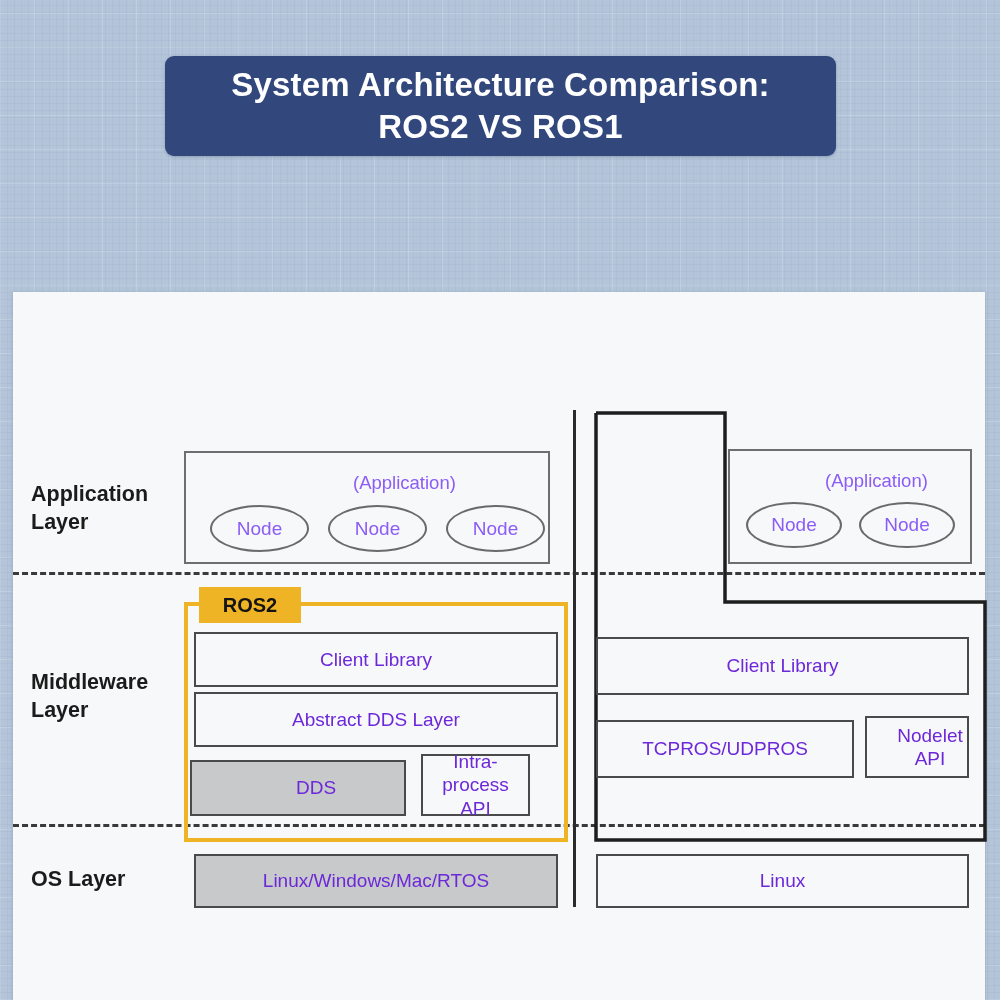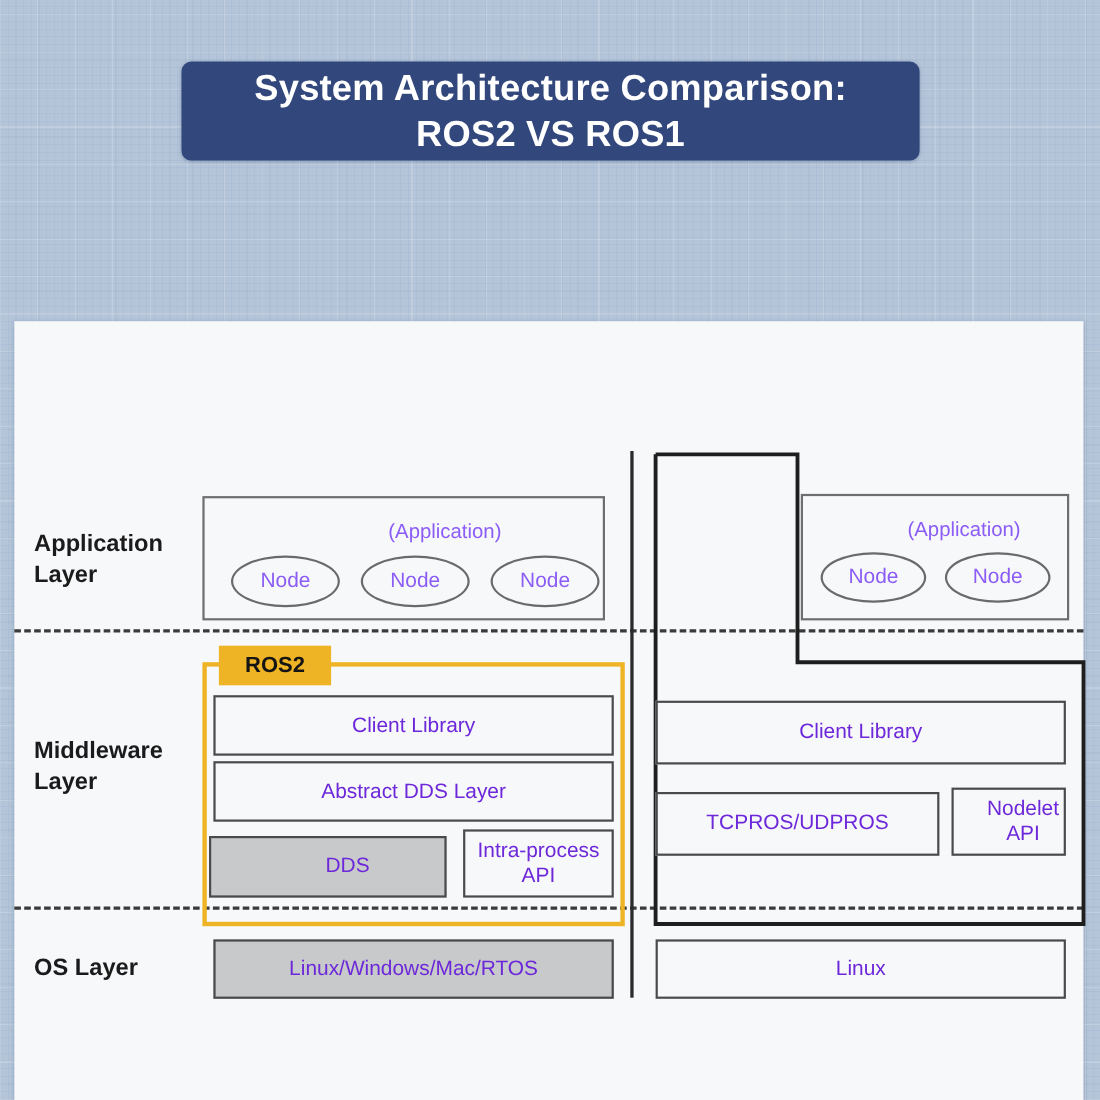--- a/index.html
+++ b/index.html
@@ -20,21 +20,21 @@
       repeating-linear-gradient(90deg, rgba(120,145,180,0.10) 0 1px, rgba(0,0,0,0) 1px 7px);
     position: relative;
   }
 
   
   #title-banner {
     position: absolute;
     left: 165px;
     top: 56px;
     width: 671px;
-    height: 90px;
+    height: 100px;
     background: #32477c;
     border-radius: 9px;
     display: flex;
     flex-direction: column;
     align-items: center;
     justify-content: center;
     color: #ffffff;
     text-align: center;
     box-shadow: 0 1px 3px rgba(60,80,120,0.35);
   }
@@ -206,21 +206,21 @@
     <div class="ellipse" style="left:197px; top:213px; width:99px; height:47px;">Node</div>
     <div class="ellipse" style="left:315px; top:213px; width:99px; height:47px;">Node</div>
     <div class="ellipse" style="left:433px; top:213px; width:99px; height:47px;">Node</div>
 
     <div id="ros2-bracket"></div>
     <div id="ros2-tag">ROS2</div>
 
     <div class="box" style="left:181px; top:340px; width:364px; height:55px;">Client Library</div>
     <div class="box" style="left:181px; top:400px; width:364px; height:55px;">Abstract DDS Layer</div>
     <div class="box gray" style="left:177px; top:468px; width:216px; height:56px;padding-left:36px;">DDS</div>
-    <div class="box" style="left:408px; top:462px; width:137px; height:62px; white-space:pre-line;">Intra-process
+    <div class="box" style="left:408px; top:462px; width:109px; height:62px; white-space:pre-line;">Intra-process
 API</div>
 
     <div class="box gray" style="left:181px; top:562px; width:364px; height:54px;">Linux/Windows/Mac/RTOS</div>
 
     <svg id="ros1-outline" viewBox="0 0 405 432">
       <polyline points="13,3 142,3 142,192 402,192 402,430 13,430 13,3" fill="none" stroke="#1e1e1e" stroke-width="3.5"></polyline>
     </svg>
     <div id="ros1-tag">ROS1</div>
 
 

